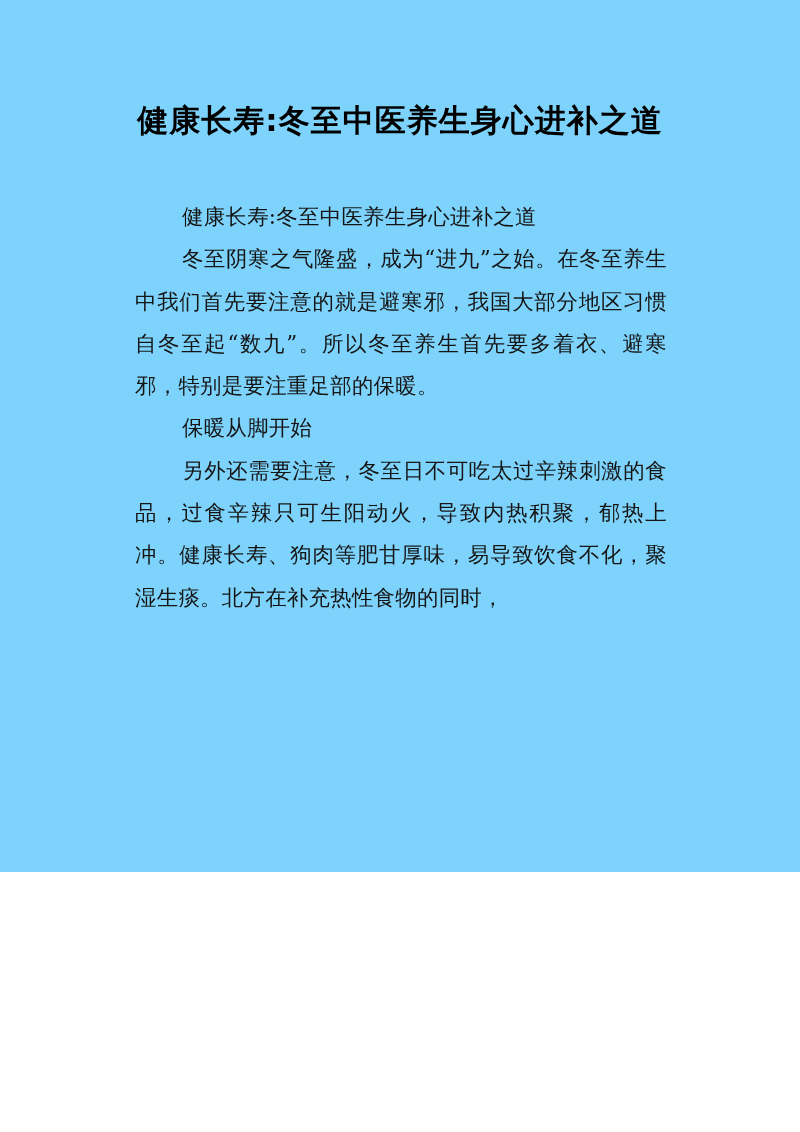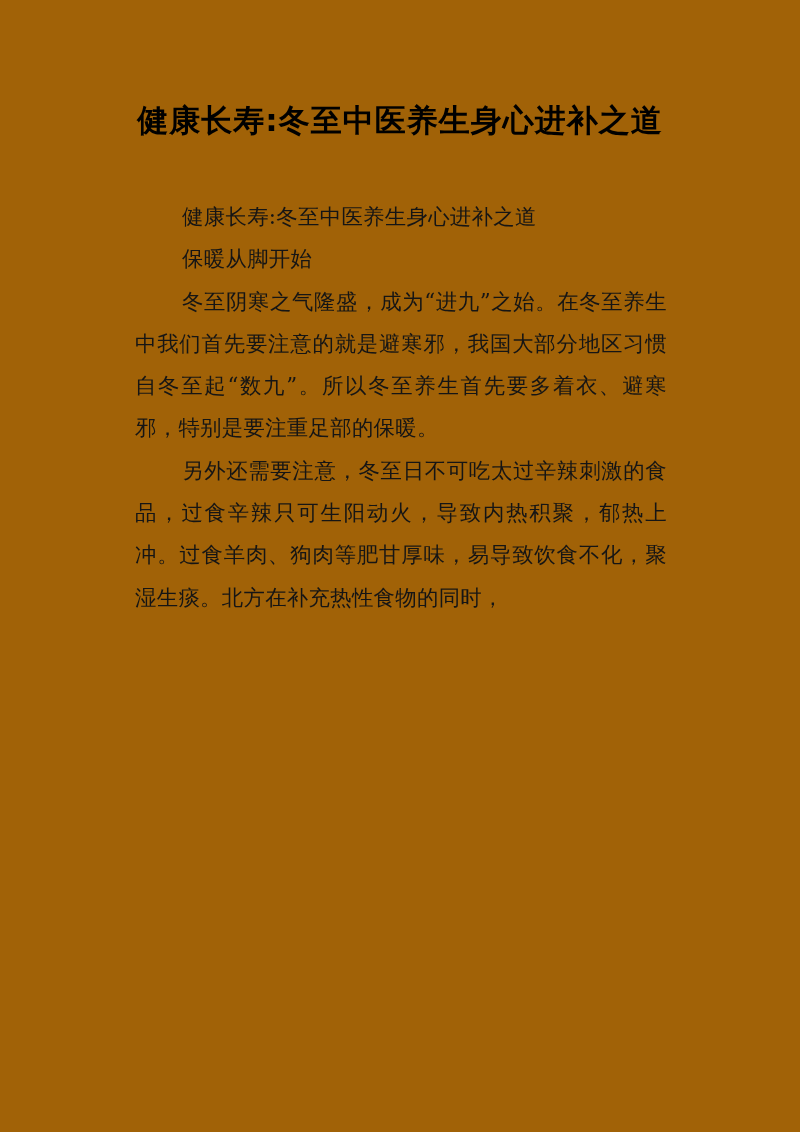--- a/index.html
+++ b/index.html
@@ -11,22 +11,22 @@
     width: 800px;
     height: 1132px;
     position: relative;
     overflow: hidden;
     font-family: "DejaVu Serif", "Liberation Serif", serif;
     color: #111111;
   }
   .page {
     position: absolute;
     left: 0; top: 0;
-    width: 800px; height: 1132px;
-    background: #a16207;
+    width: 800px; height: 872px;
+    background: #7dd3fc;
   }
   .doc-title {
     position: absolute;
     left: 0;
     top: 98px;
     width: 800px;
     text-align: center;
     font-family: "DejaVu Sans", "Liberation Sans", sans-serif;
     font-weight: bold;
     font-size: 31px;
@@ -52,17 +52,17 @@
   }
 </style>
 </head>
 <body>
 
 <div class="page">
   <h1 class="doc-title">健康长寿:冬至中医养生身心进补之道</h1>
 
   <div class="body">
     <p>健康长寿:冬至中医养生身心进补之道</p>
+    <p>冬至阴寒之气隆盛，成为“进九”之始。在冬至养生中我们首先要注意的就是避寒邪，我国大部分地区习惯自冬至起“数九”。所以冬至养生首先要多着衣、避寒邪，特别是要注重足部的保暖。</p>
     <p>保暖从脚开始</p>
-    <p>冬至阴寒之气隆盛，成为“进九”之始。在冬至养生中我们首先要注意的就是避寒邪，我国大部分地区习惯自冬至起“数九”。所以冬至养生首先要多着衣、避寒邪，特别是要注重足部的保暖。</p>
-    <p>另外还需要注意，冬至日不可吃太过辛辣刺激的食品，过食辛辣只可生阳动火，导致内热积聚，郁热上冲。过食羊肉、狗肉等肥甘厚味，易导致饮食不化，聚湿生痰。北方在补充热性食物的同时，</p>
+    <p>另外还需要注意，冬至日不可吃太过辛辣刺激的食品，过食辛辣只可生阳动火，导致内热积聚，郁热上冲。健康长寿、狗肉等肥甘厚味，易导致饮食不化，聚湿生痰。北方在补充热性食物的同时，</p>
   </div>
 </div>
 
 </body></html>

